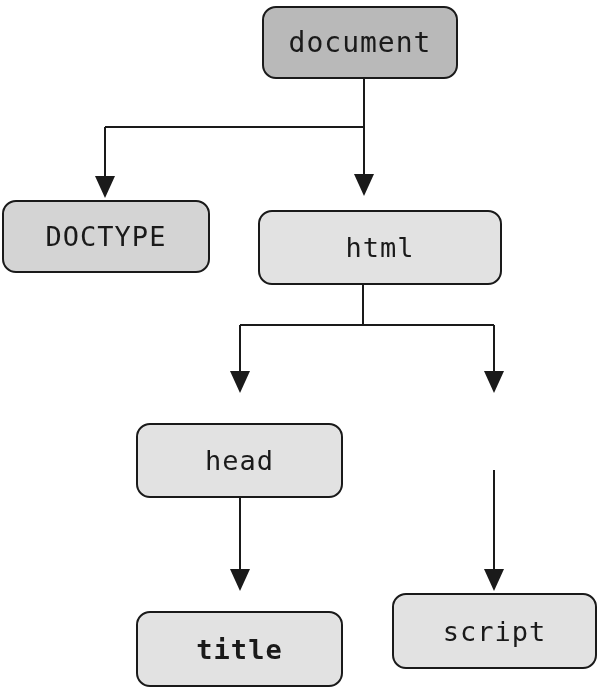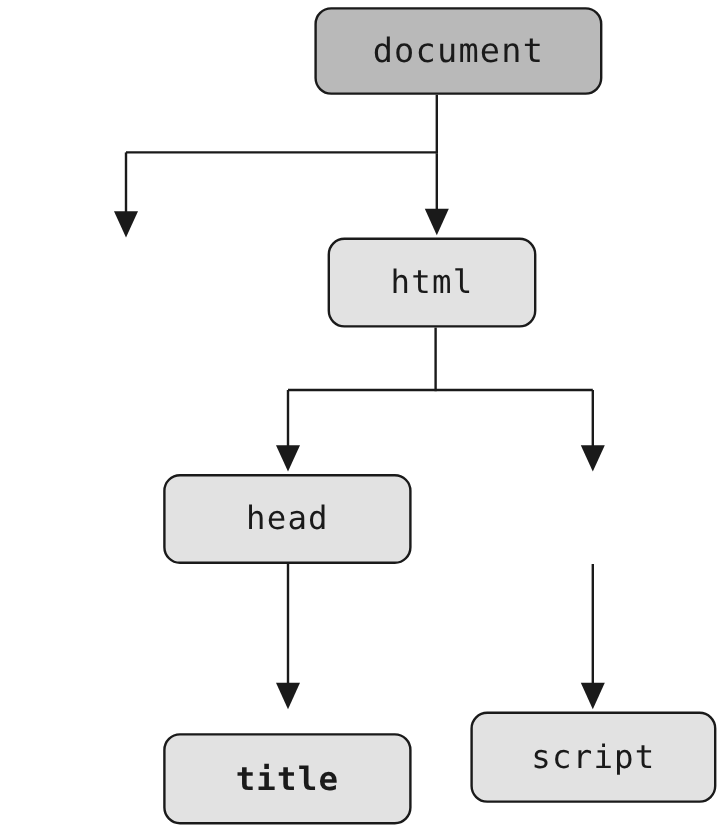--- a/index.html
+++ b/index.html
@@ -29,23 +29,23 @@
     border: 2.5px solid #1a1a1a;
     border-radius: 14px;
     display: flex;
     align-items: center;
     justify-content: center;
     z-index: 2;
     color: #1a1a1a;
     font-size: 27px;
     letter-spacing: 1px;
   }
-  .node-document { left: 262px; top: 6px;  width: 240px; height: 73px; font-size: 28px; }
+  .node-document { left: 262px; top: 6px;  width: 196px; height: 73px; font-size: 28px; }
   .node-doctype  { left: 2px;   top: 200px; width: 208px; height: 73px; }
-  .node-html     { left: 258px; top: 198px; width: 174px; height: 75px; margin-left: 15px; }
+  .node-html     { left: 258px; top: 210px; width: 244px; height: 75px; }
   .node-head     { left: 136px; top: 395px; width: 207px; height: 75px; }
   .node-body     { left: 392px; top: 395px; width: 205px; height: 75px; }
   .node-title    { left: 136px; top: 611px; width: 207px; height: 76px; font-weight: bold; }
   .node-script   { left: 392px; top: 593px; width: 205px; height: 76px; }
   .edge-line {
     stroke-width: 2;
     fill: none;
   }
   #footer-bar {
     position: absolute;
@@ -94,26 +94,29 @@
     <polygon class="edge-arrow" points="240,591 230,569 250,569" fill="#1a1a1a"></polygon>
 
     <line class="edge-line" x1="494" y1="470" x2="494" y2="573" stroke="#1a1a1a"></line>
     <polygon class="edge-arrow" points="494,591 484,569 504,569" fill="#1a1a1a"></polygon>
   </svg>
 
   <div class="node node-document" style="background-color: rgb(185, 185, 185);">
     <span>document</span>
   </div>
 
+  <div class="node node-doctype" style="background-color: rgb(212, 212, 212);">
+    <span>DOCTYPE</span>
+  </div>
 
   <div class="node node-html" style="background-color: rgb(226, 226, 226);">
     <span>html</span>
   </div>
 
-  <div class="node node-head" style="background-color: rgb(226, 226, 226);">
+  <div class="node node-head" style="background-color: rgb(226, 226, 226); margin-top: 28px;">
     <span>head</span>
   </div>
 
 
   <div class="node node-title" style="background-color: rgb(226, 226, 226);">
     <span>title</span>
   </div>
 
   <div class="node node-script" style="background-color: rgb(226, 226, 226); justify-content: center;">
     <span>script</span>

